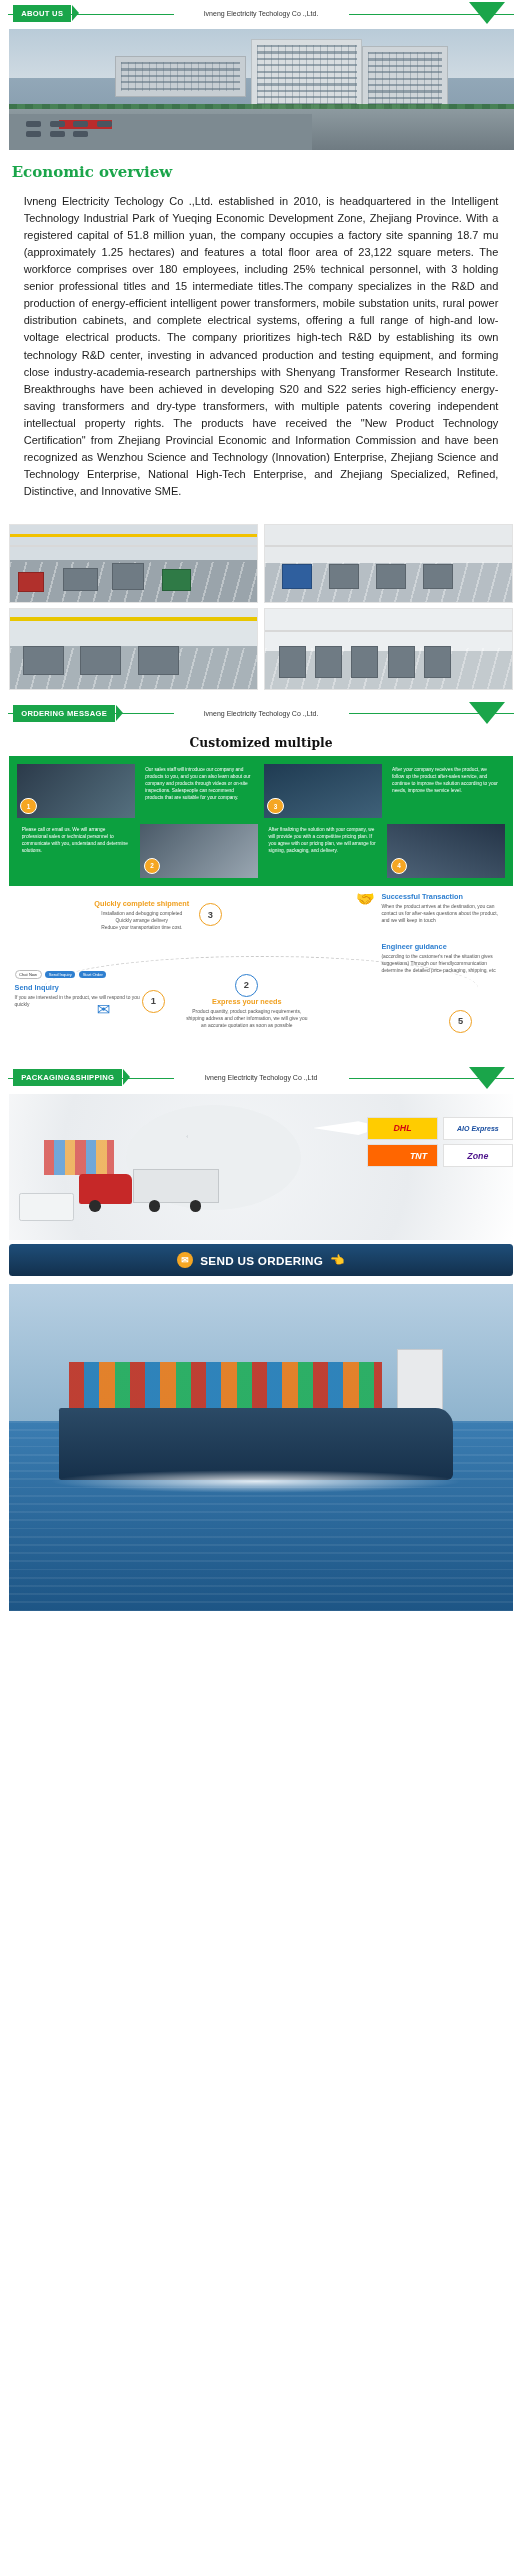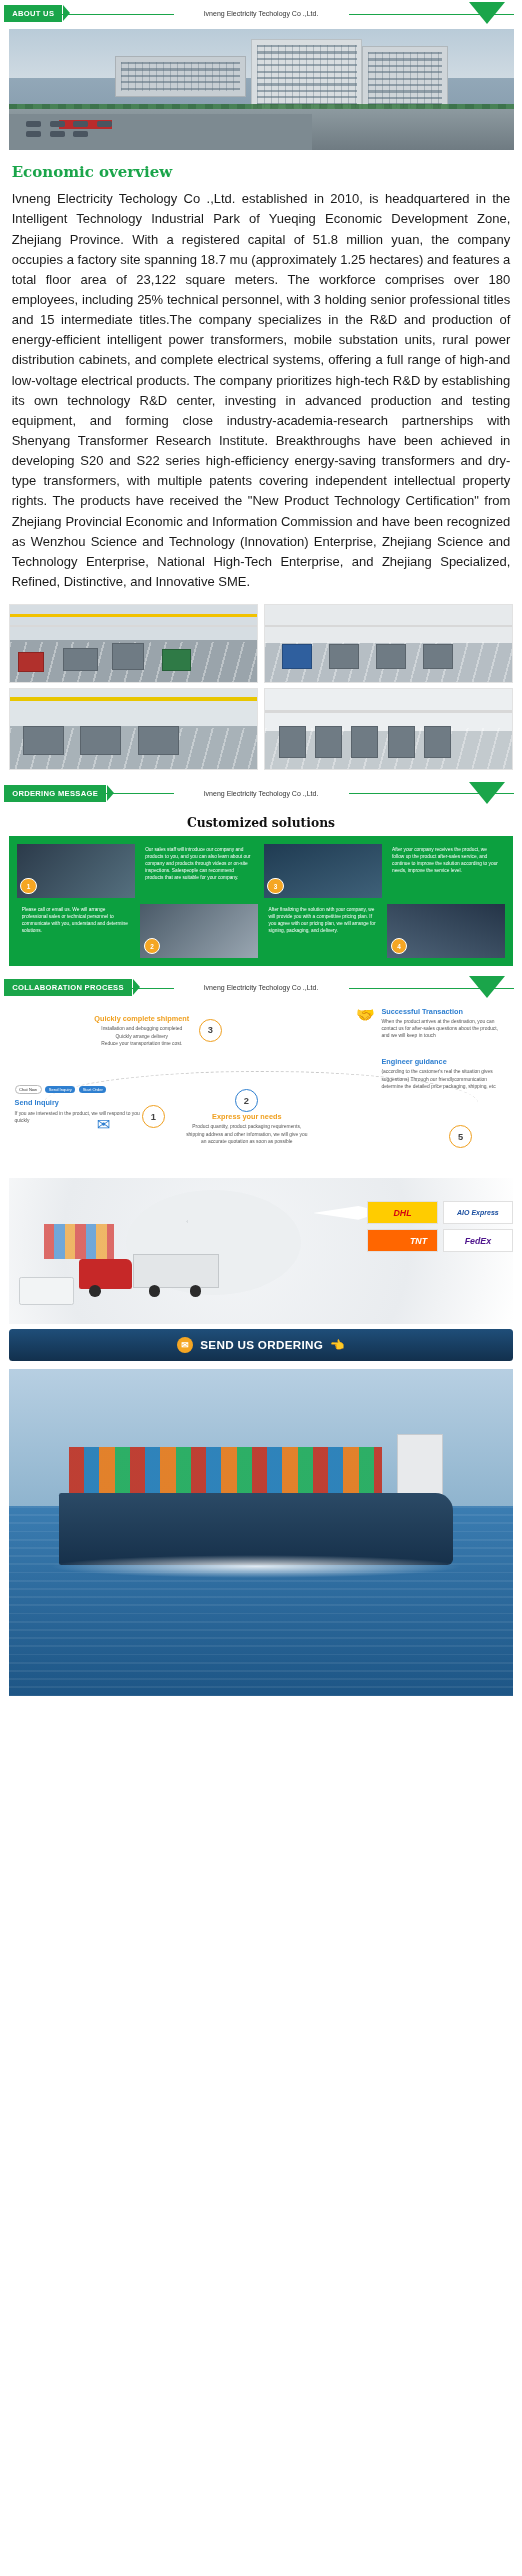--- a/index.html
+++ b/index.html
@@ -22,21 +22,21 @@
   }
   .sec-bar .tag {
     background: #1aa54a;
     color: #fff;
     font-size: 7.6px;
     font-weight: bold;
     letter-spacing: 0.3px;
     padding: 4.1px 8.2px;
     position: relative;
     z-index: 3;
-    margin-left: 4px;
+    margin-left: 13px;
   }
   .sec-bar .tag:after {
     content: "";
     position: absolute;
     right: -7.6px; top: 0;
     width: 0; height: 0;
     border-top: 8.8px solid transparent;
     border-bottom: 8.8px solid transparent;
     border-left: 7.6px solid #1aa54a;
   }
@@ -127,23 +127,23 @@
   
   .overview { padding: 9.3px 11.7px 5.8px 11.7px; }
   .overview h2 {
     font-family: "DejaVu Serif", serif;
     color: #1aa54a;
     font-size: 15px;
     margin: 3.5px 0 8.2px 0;
     font-weight: bold;
   }
   .overview p {
-    font-size: 13px;
+    font-size: 11px;
     line-height: 1.55;
-    margin: 0;
+    margin: 12px;
     text-align: justify;
     color: #1b1b1b;
   }
 
   
   .grid {
     display: grid;
     grid-template-columns: 1fr 1fr;
     gap: 5.8px;
     padding: 5.8px 8.8px 3.5px 8.8px;
@@ -429,21 +429,21 @@
     </div>
   </div>
 
   <div class="sec-bar" style="margin-top:5.8px;">
     <div class="bar-line"></div>
     <div class="tag">ORDERING MESSAGE</div>
     <div class="company">Ivneng Electricity Techology Co .,Ltd.</div>
     <div class="chev"></div>
   </div>
 
-  <div class="solutions-title">Customized solutions</div>
+  <div class="solutions-title">Customized multiple</div>
 
   <div class="sol-wrap">
     <div class="sol-cell">
       <div class="sol-img img-woman"></div>
       <div class="badge">1</div>
     </div>
     <div class="sol-text">Our sales staff will introduce our company and products to you, and you can also learn about our company and products through videos or on-site inspections. Salespeople can recommend products that are suitable for your company.</div>
     <div class="sol-cell">
       <div class="sol-img img-meeting"></div>
       <div class="badge b3">3</div>
@@ -455,26 +455,20 @@
       <div class="sol-img img-team"></div>
       <div class="badge b2">2</div>
     </div>
     <div class="sol-text">After finalizing the solution with your company, we will provide you with a competitive pricing plan. If you agree with our pricing plan, we will arrange for signing, packaging, and delivery.</div>
     <div class="sol-cell">
       <div class="sol-img img-office"></div>
       <div class="badge b4">4</div>
     </div>
   </div>
 
-  <div class="sec-bar" style="margin-top:8.2px;">
-    <div class="bar-line"></div>
-    <div class="tag">COLLABORATION PROCESS</div>
-    <div class="company">Ivneng Electricity Techology Co .,Ltd.</div>
-    <div class="chev"></div>
-  </div>
 
   <div class="collab">
     <div class="curve"></div>
 
     <div class="c-block" style="right:5.8px; top:5.8px;">
       <h4 class="blue">Successful Transaction</h4>
       <p>When the product arrives at the destination, you can contact us for after-sales questions about the product, and we will keep in touch</p>
     </div>
     <div style="position:absolute; right:138px; top:4.7px; font-size:15px; color:#8fb9e0;">🤝</div>
 
@@ -504,40 +498,46 @@
     <div class="num-circle" style="left:133px; top:104px;">1</div>
 
     <div class="c-block" style="left:175px; top:111px; text-align:center;">
       <h4 class="orange">Express your needs</h4>
       <p>Product quantity, product packaging requirements, shipping address and other information, we will give you an accurate quotation as soon as possible</p>
     </div>
     <div class="num-circle blue-c" style="left:226px; top:88px;">2</div>
     <div class="num-circle" style="right:41px; top:124px; border-color:#f0a020;">5</div>
   </div>
 
+  <div class="sec-bar" style="margin-top:3.5px;">
+    <div class="bar-line"></div>
+    <div class="tag">PACKAGING&amp;SHIPPING</div>
+    <div class="company">Ivneng Electricity Techology Co .,Ltd</div>
+    <div class="chev"></div>
+  </div>
 
   <div class="ship-wrap">
     <div class="ship-bg"></div>
     <div class="globe"></div>
     <div class="cargo-stack"></div>
     <div class="plane"></div>
     <div class="truck">
       <div class="cab"></div>
       <div class="trailer"></div>
       <div class="wheel" style="left:10.5px;"></div>
       <div class="wheel" style="left:70px;"></div>
       <div class="wheel" style="left:111px;"></div>
     </div>
     <div class="vanbox"></div>
 
     <div class="courier">
       <div class="logo-box logo-dhl">DHL</div>
       <div class="logo-box logo-aio">AIO Express</div>
       <div class="logo-box logo-tnt">TNT</div>
-      <div class="logo-box logo-fedex">FedEx</div>
+      <div class="logo-box logo-fedex">Zone</div>
     </div>
   </div>
 
   <div class="send-wrap">
     <div class="send-btn">
       <span class="env">✉</span>
       <span>SEND US ORDERING</span>
       <span class="hand">👈</span>
     </div>
   </div>

